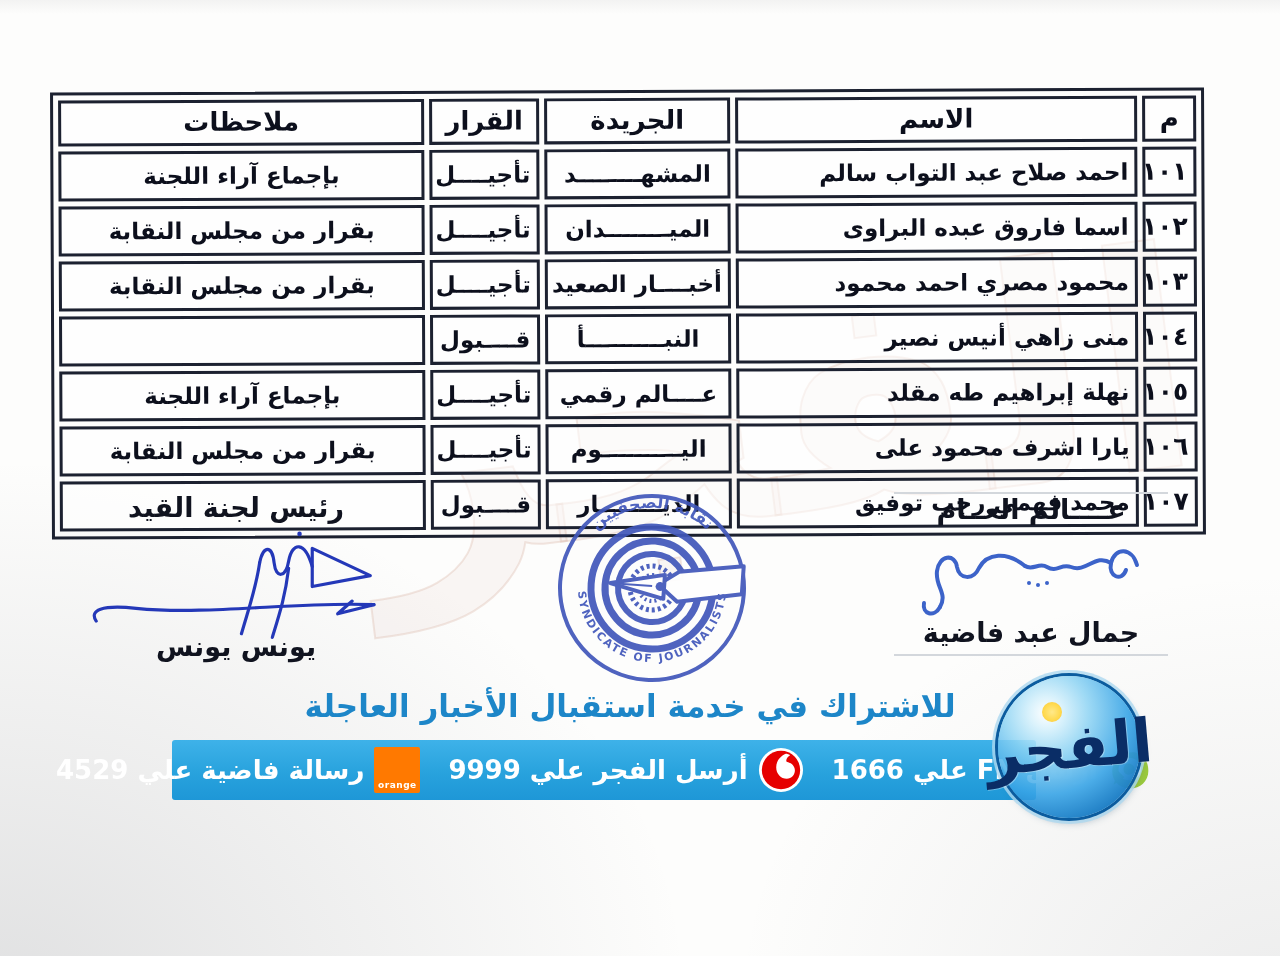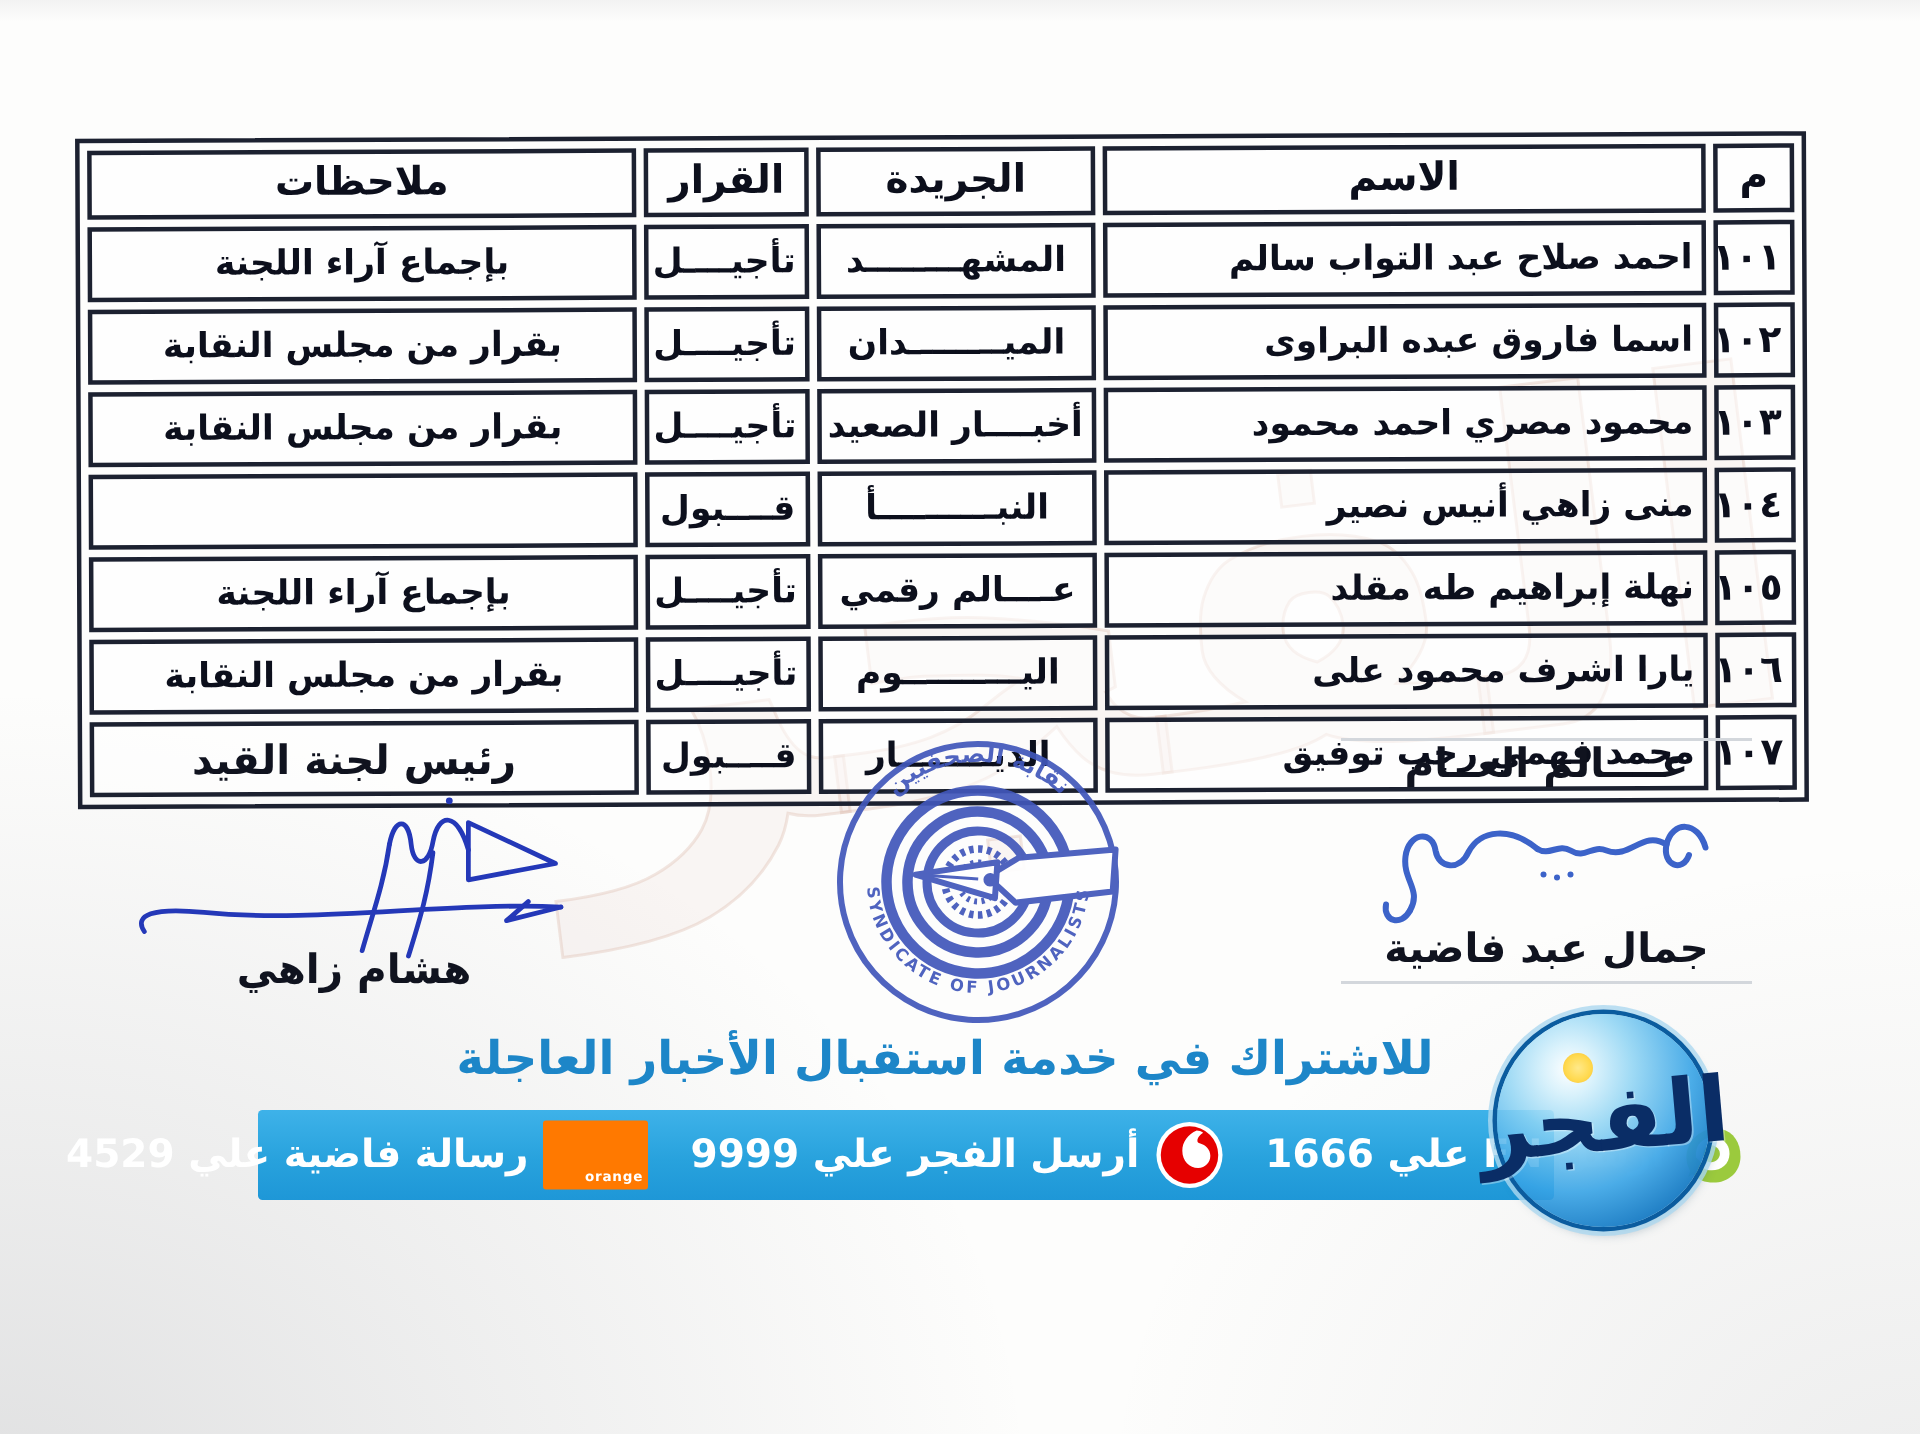--- a/index.html
+++ b/index.html
@@ -79,21 +79,21 @@
     border-radius:3px;
     display:flex;direction:rtl;align-items:center;justify-content:center;
     gap:14px;padding:0 10px;box-sizing:border-box;
   }
   .seg{display:flex;align-items:center;gap:10px;}
   .seg-text{font-size:26px;font-weight:700;color:#ffffff;white-space:nowrap;}
   .sep{width:4px;height:38px;background:#ffffff;border-radius:2px;}
   .carrier{flex:0 0 auto;display:flex;align-items:center;justify-content:center;}
   .orange-sq{
     width:46px;height:46px;background:#ff7900;border-radius:2px;
-    display:flex;align-items:flex-end;justify-content:center;padding-left:24px;
+    display:flex;align-items:flex-end;justify-content:center;
   }
   .orange-sq b{font-size:9px;color:#fff;font-weight:700;margin-bottom:3px;letter-spacing:0.5px;}
 
   .elfagr{
     position:absolute;left:998px;top:676px;width:142px;height:142px;z-index:5;
     border-radius:50%;
     background:
       radial-gradient(circle at 34% 26%, rgba(255,255,255,0.95) 0%, rgba(214,241,252,0.9) 12%, rgba(142,212,244,0.85) 30%, rgba(56,164,230,0.9) 58%, #1775bd 85%, #0d5a9a 100%);
     box-shadow:0 0 0 3px #0b5c9f, 0 0 0 6px rgba(173,216,240,0.8), 2px 4px 8px rgba(40,80,110,0.4);
     display:flex;align-items:center;justify-content:center;
@@ -242,21 +242,21 @@
       <g fill="none" stroke="#2438b8" stroke-width="3.5" stroke-linecap="round" stroke-linejoin="round">
         <path d="M318 58 L254 28 L254 70 Z"></path>
         <path d="M254 48 C246 20 232 20 228 42 C225 60 214 62 212 44 C210 24 200 24 196 44"></path>
         <path d="M196 44 C192 72 184 94 176 122"></path>
         <path d="M228 50 C224 82 218 100 210 126"></path>
         <path d="M16 108 C8 96 22 90 60 94 C140 102 240 86 322 90"></path>
         <path d="M322 90 L282 100 L298 86"></path>
       </g>
       <circle cx="240" cy="12" r="2.5" fill="#2438b8"></circle>
     </svg>
-    <div class="sig-name" style="margin-top:-10px">هشام زاهي</div>
+    <div class="sig-name" style="margin-top:-10px">يونس يونس</div>
   </div>
 
   <div class="headline">للاشتراك في خدمة استقبال الأخبار العاجلة</div>
 
   <div class="smsbar">
     <div class="seg">
       <span class="carrier">
         <svg width="44" height="44" viewBox="0 0 48 48">
           <path d="M44 25 C44 37 34 45 22 44 C10 43 3 33 5 22 C7 11 18 3 30 5 C39 7 44 15 44 25 Z" fill="#9bca3d"></path>
           <path d="M36 23 C36 31 29 36 21 35 C14 34 10 27 12 20 C14 13 22 9 29 12 C33.5 14 36 18 36 23 Z" fill="#ffffff"></path>

